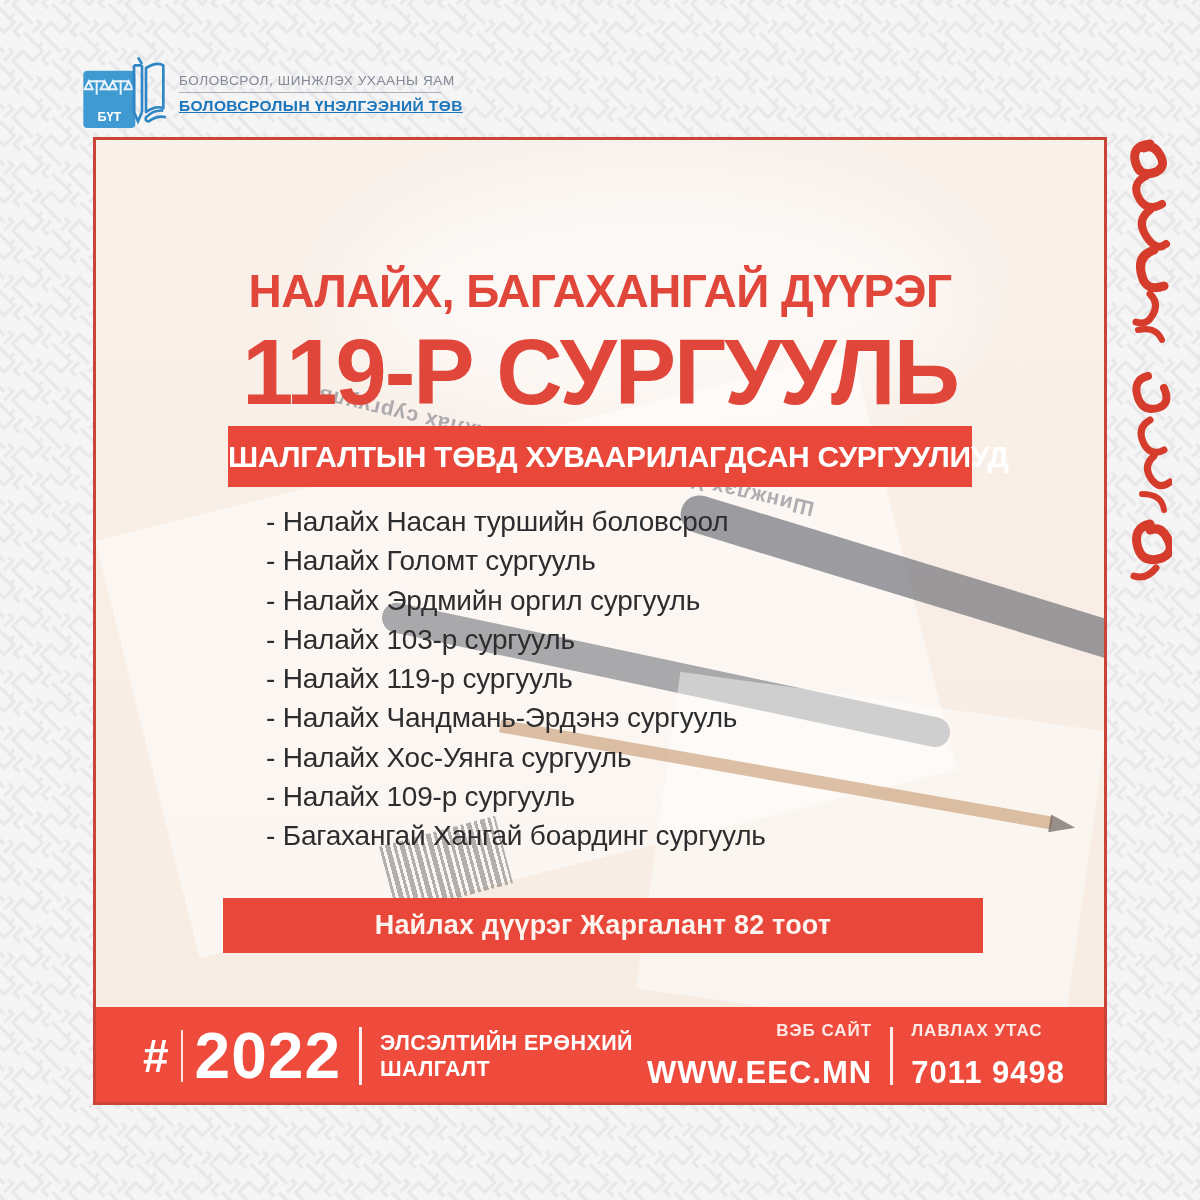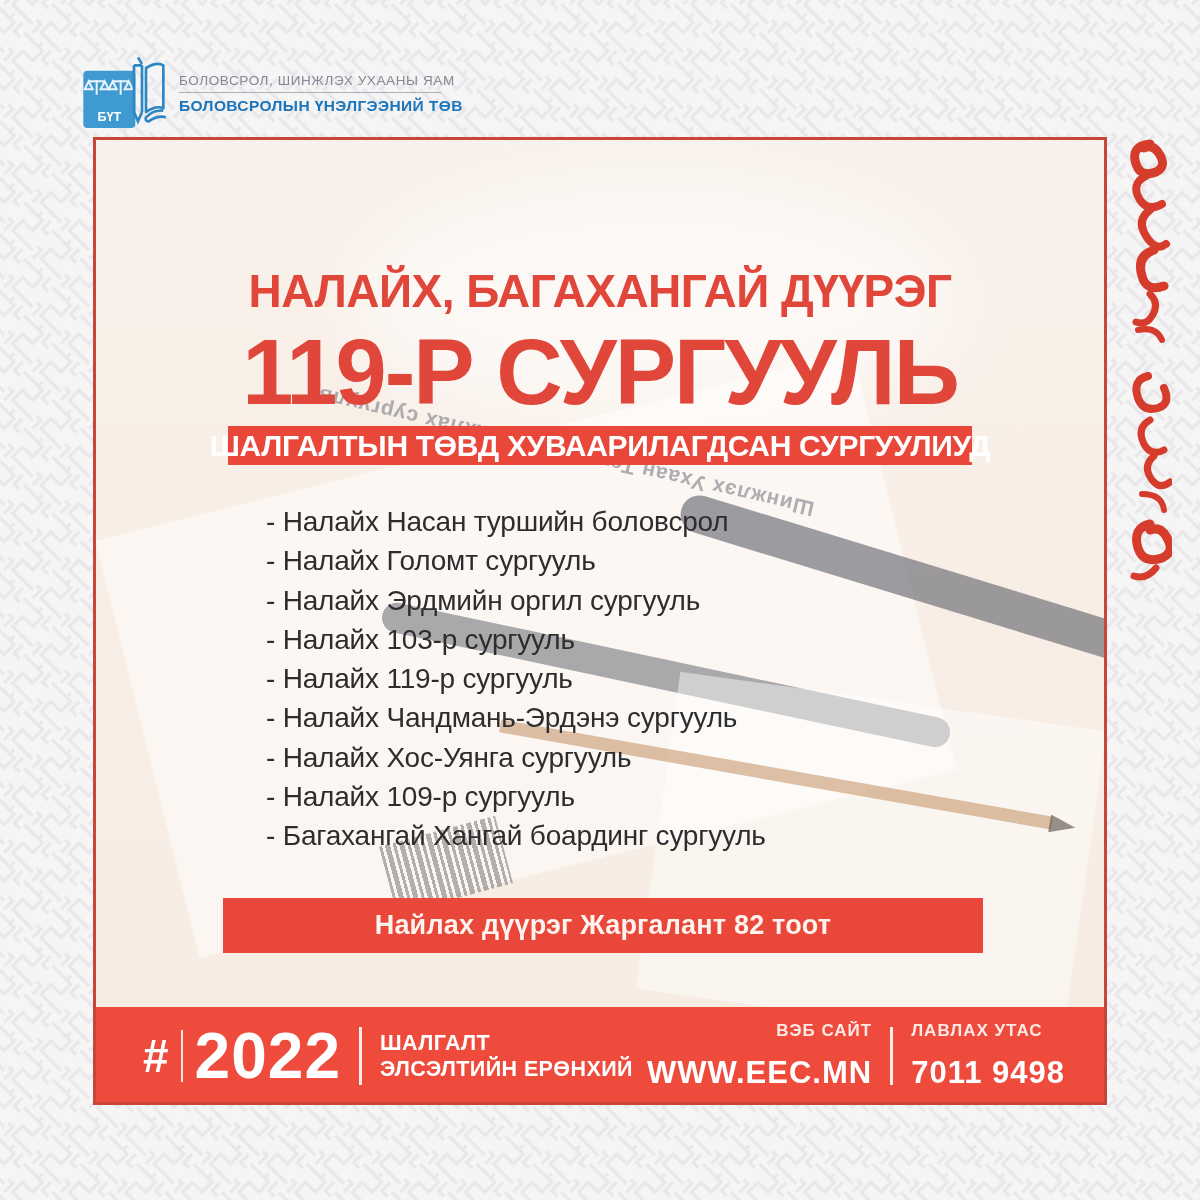--- a/index.html
+++ b/index.html
@@ -9,21 +9,21 @@
   .stage { position:relative; width:1200px; height:1200px; overflow:hidden; }
 
   .bg-pattern { position:absolute; inset:0; z-index:0; }
 
   
   .logo-block { position:absolute; left:82px; top:56px; z-index:5; display:flex; gap:13px; align-items:flex-start; }
   .logo-icon { width:84px; height:80px; flex:0 0 auto; }
   .logo-text { margin-top:17px; }
   .logo-ministry { font-size:13.5px; letter-spacing:0.6px; color:#828a95; font-weight:400; white-space:nowrap; }
   .logo-divider { height:1px; background:#aab1bb; margin:4px 0 4px 0; width:262px; }
-  .logo-center { font-size:15.5px; letter-spacing:0.4px; color:#1b75bb; font-weight:bold; white-space:nowrap; }
+  .logo-center { font-size:15.5px; letter-spacing:0.4px; color:#1b75bb; font-weight:bold; white-space:nowrap;text-decoration:underline; }
 
   
   .calligraphy { position:absolute; left:1120px; top:134px; z-index:5; }
 
   
   .card { position:absolute; left:93px; top:137px; width:1014px; height:968px; z-index:3;
           border:3px solid #c94538; background:linear-gradient(180deg,#f9f1ea 0%, #f8eee6 45%, #f6ece2 100%); overflow:hidden; }
 
   
   .photo-layer { position:absolute; inset:0; z-index:0; pointer-events:none; }
@@ -38,22 +38,22 @@
   .pencil::after { content:""; position:absolute; right:-24px; top:-2px; border-left:26px solid rgba(70,60,55,0.55); border-top:9px solid transparent; border-bottom:9px solid transparent; }
   .barcode { position:absolute; left:290px; top:690px; width:120px; height:70px; transform:rotate(-15deg); opacity:0.32;
              background:repeating-linear-gradient(90deg,#15161a 0 3px, transparent 3px 6px, #15161a 6px 11px, transparent 11px 14px); }
 
   .card-content { position:relative; z-index:1; width:100%; height:100%; }
 
   .district-title { position:absolute; top:124px; width:100%; text-align:center;
                     font-size:46px; font-weight:bold; letter-spacing:-0.5px; color:#e0463a; }
   .center-title { position:absolute; top:180px; width:100%; text-align:center;
                   font-size:92px; font-weight:bold; letter-spacing:-2px; color:#e0463a; }
-  .banner { position:absolute; top:286px; left:50%; transform:translateX(-50%); width:744px; height:39px;
-            background:#e8473a; display:flex; align-items:center; justify-content:center; }
+  .banner { position:absolute; top:286px; left:50%; transform:translateX(-50%); width:744px; height:61px;
+            background:#e8473a; display:flex; align-items:center; }
   .banner span { color:#ffffff; font-size:30px; font-weight:bold; letter-spacing:-0.3px; white-space:nowrap; }
 
   .school-list { position:absolute; top:362px; left:170px; list-style:none; }
   .school-list li { font-size:28px; line-height:39.3px; color:#2d2d2f; font-weight:500; letter-spacing:-0.2px; white-space:nowrap; }
 
   .address-bar { position:absolute; top:758px; left:127px; width:760px; height:55px; background:#e8473a;
                  display:flex; align-items:center; justify-content:center; }
   .address-bar span { color:#fdf4f0; font-size:27px; font-weight:bold; letter-spacing:0.2px;text-align:center; }
 
   
@@ -173,22 +173,22 @@
         <span>Найлах дүүрэг Жаргалант 82 тоот</span>
       </div>
 
       <div class="footer-band">
         <div class="footer-left">
           <span class="hashtag">#</span>
           <span class="fdiv-thin"></span>
           <span class="year">2022</span>
           <span class="fdiv"></span>
           <div class="exam-name">
+            <div>ЭЛСЭЛТИЙН ЕРӨНХИЙ</div>
             <div>ШАЛГАЛТ</div>
-            <div>ЭЛСЭЛТИЙН ЕРӨНХИЙ</div>
           </div>
         </div>
         <div class="footer-right">
           <div class="site-block">
             <div class="f-label">ВЭБ САЙТ</div>
             <div class="f-value">WWW.EEC.MN</div>
           </div>
           <span class="fdiv"></span>
           <div class="phone-block">
             <div class="f-label">ЛАВЛАХ УТАС</div>

